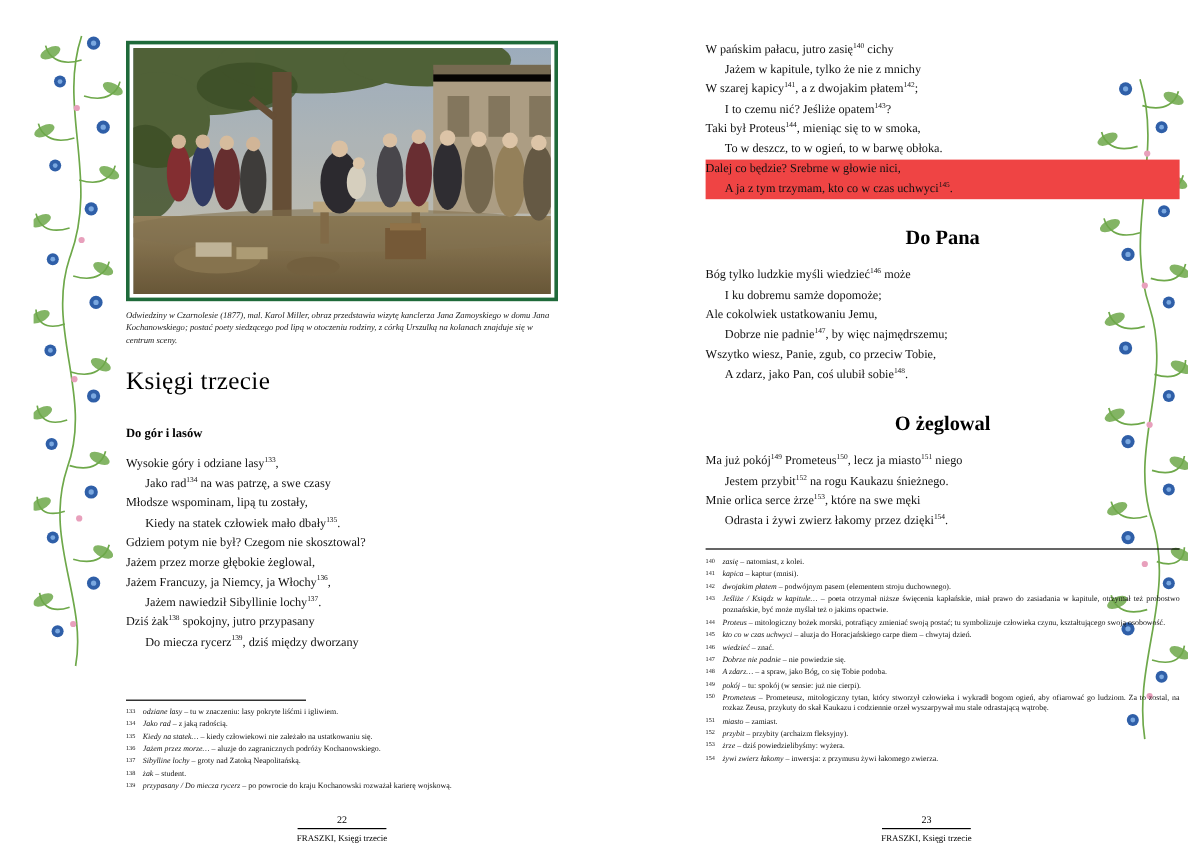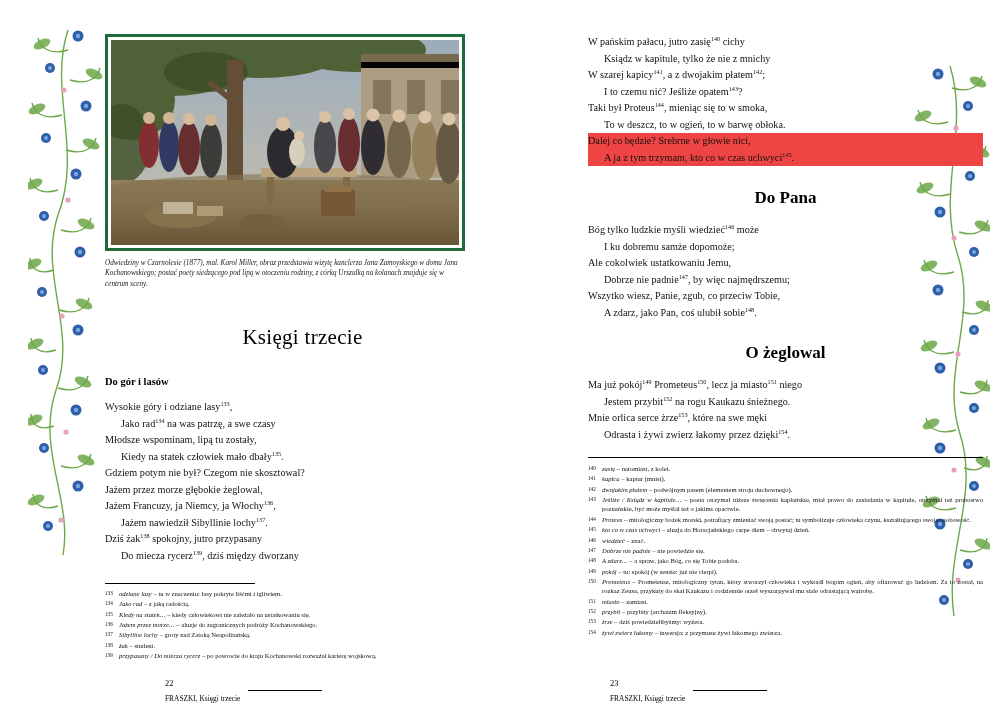--- a/index.html
+++ b/index.html
@@ -55,22 +55,22 @@
     line-height: 1.45;
     text-align: left;
     color: #1a1a1a;
   }
   .caption i { font-style: italic; }
 
   
   h1.book-title {
     font-size: 21px;
     font-weight: normal;
-    text-align: center;
-    margin: 36px 0 0 0;
+    text-align: left;
+    margin: 16px 0 0 0;
     letter-spacing: .3px;
   }
   h2.poem-title {
     font-size: 10.5px;
     font-weight: bold;
     text-align: left;
     margin: 26px 0 12px 0;
   }
   h2.poem-title-r {
     font-size: 17px;
@@ -121,28 +121,28 @@
   .fn .txt { flex: 1; }
   .fn .txt i { font-style: italic; }
 
   .fn-left-wrap { position: absolute; left: 105px; top: 583px; width: 360px; }
   .fn-right-wrap { position: absolute; left: 588px; top: 457px; width: 395px; }
 
   
   .pagefoot {
     position: absolute;
     bottom: 18px;
-    text-align: left;
+    text-align: center;
     font-size: 7.4px;
     width: 240px;
   }
   .pagefoot .pnum { font-size: 8.4px; margin-bottom: 2px; }
   .pagefoot .prule { border-top: 1px solid #000; margin: 0 auto 3px auto; width: 74px; }
   .pf-left { left: 165px; }
-  .pf-right { left: 610px; }
+  .pf-right { left: 652px; }
 </style>
 </head>
 <body>
 
 <div id="page">
 
   <svg class="floral floral-left" viewBox="0 0 80 540">
     <g stroke="#6ea84a" stroke-width="1.4" fill="none">
       <path d="M40 10 C 20 70, 55 130, 30 195 C 10 255, 50 310, 28 370 C 8 430, 45 480, 35 535"></path>
       <path d="M40 30 C 20 36, 12 26, 10 18"></path>
@@ -424,21 +424,21 @@
         <div>Jażem Francuzy, ja Niemcy, ja Włochy<sup>136</sup>,</div>
         <div class=" v-ind">Jażem nawiedził Sibyllinie lochy<sup>137</sup>.</div>
         <div>Dziś żak<sup>138</sup> spokojny, jutro przypasany</div>
         <div class=" v-ind">Do miecza rycerz<sup>139</sup>, dziś między dworzany</div>
       </div>
   </div>
 
   <div class="col col-right">
     <div class="verse" id="verse-right-top">
         <div>W pańskim pałacu, jutro zasię<sup>140</sup> cichy</div>
-        <div class=" v-ind">Ksiądz w kapitule, tylko że nie z mnichy</div>
+        <div class=" v-ind">Jażem w kapitule, tylko że nie z mnichy</div>
         <div>W szarej kapicy<sup>141</sup>, a z dwojakim płatem<sup>142</sup>;</div>
         <div class=" v-ind">I to czemu nić? Jeśliże opatem<sup>143</sup>?</div>
         <div>Taki był Proteus<sup>144</sup>, mieniąc się to w smoka,</div>
         <div class=" v-ind">To w deszcz, to w ogień, to w barwę obłoka.</div>
         <div class=" hl">Dalej co będzie? Srebrne w głowie nici,</div>
         <div class=" v-ind hl">A ja z tym trzymam, kto co w czas uchwyci<sup>145</sup>.</div>
       </div>
 
     <h2 class="poem-title-r">Do Pana</h2>
     <div class="verse" id="verse-right-2">

